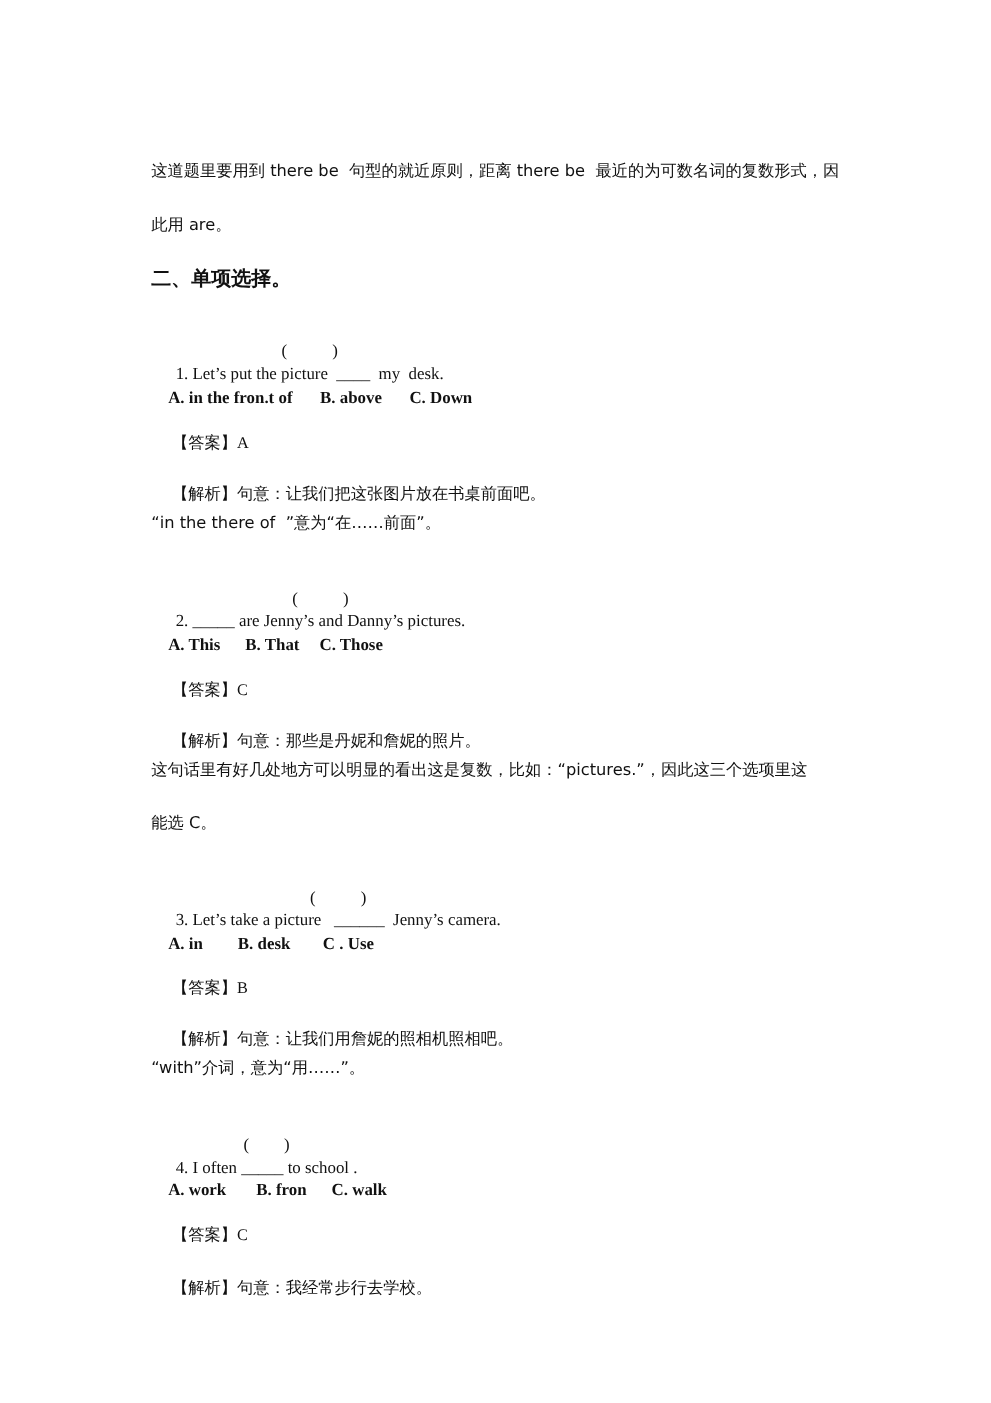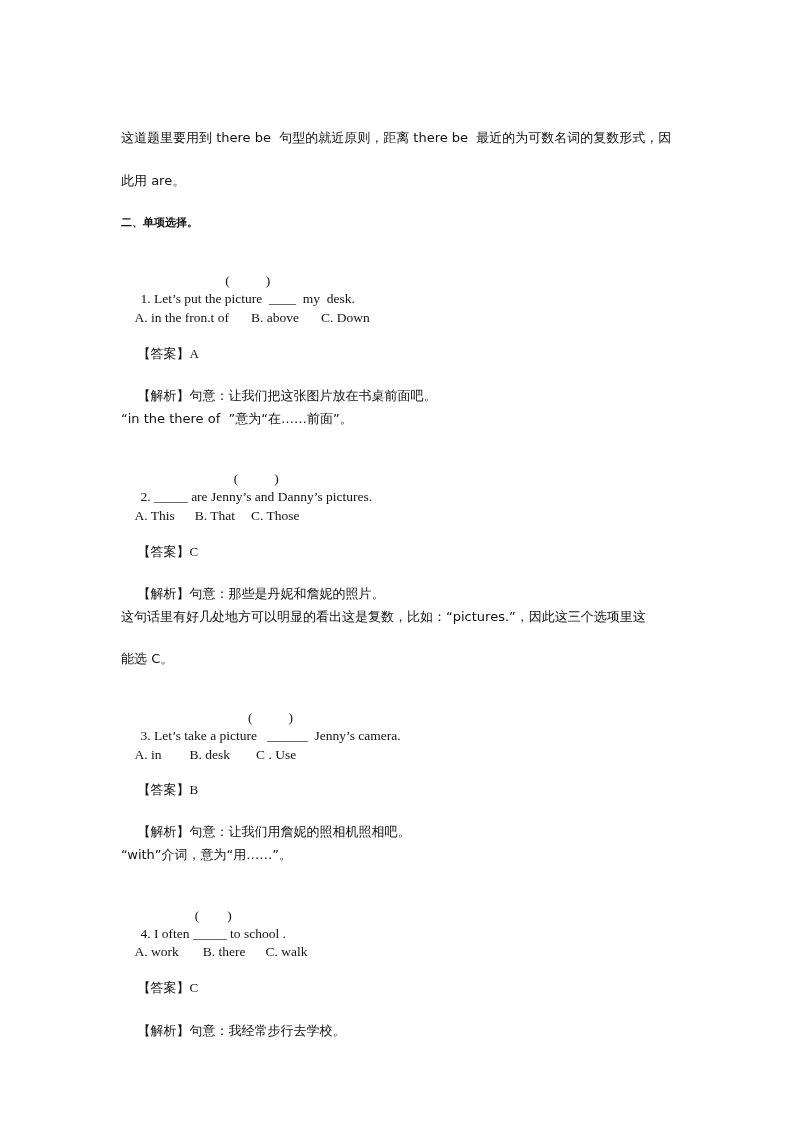--- a/index.html
+++ b/index.html
@@ -31,24 +31,24 @@
       line-height: 18px;
       height: 18px;
     }
     .cjk {
       font-family: "DejaVu Sans", "Liberation Sans", sans-serif;
       font-size: 13px;
     }
     .heading {
       font-weight: bold;
       font-family: "DejaVu Sans", "Liberation Sans", sans-serif;
-      font-size: 11px;
+      font-size: 16px;
     }
     .indent1 { left: 127px; text-align: center; }
-    .opt { display: inline-block; }
+    .opt { display: inline-block; font-weight: bold; }
     .gap-a { margin-right: 22px; }
     .paren-space { display: inline-block; width: 36px; }
     .paren-space-short { display: inline-block; width: 28px; }
   </style>
 </head>
 <body>
 
 <div class="page">
 
   <div class="line cjk" style="top:108px;">这道题里要用到 there be  句型的就近原则，距离 there be  最近的为可数名词的复数形式，因</div>
@@ -100,21 +100,21 @@
   <div class="line cjk" style="top:784px;">
     <span>【解析】</span><span>句意：让我们用詹妮的照相机照相吧。</span>
   </div>
   <div class="line cjk" style="top:825px;">“with”介词，意为“用……”。</div>
 
   <div class="line indent1" style="top:868px;">
     <span>(</span><span class="paren-space-short"></span><span>)</span>
     <span>4. I often _____ to school .</span>
   </div>
   <div class="line" style="top:904px;">
-    <span class="opt" style="margin-right:24px;">A. work</span><span class="opt" style="margin-right:20px;">B. there</span><span class="opt">C. walk</span>
+    <span class="opt" style="margin-right:24px;">A. work</span><span class="opt" style="margin-right:20px;">B. fron</span><span class="opt">C. walk</span>
   </div>
   <div class="line cjk" style="top:940px;">
     <span>【答案】</span><span style="font-family:'Liberation Serif',serif;">C</span>
   </div>
   <div class="line cjk" style="top:983px;">
     <span>【解析】</span><span>句意：我经常步行去学校。</span>
   </div>
 
 </div>
 

